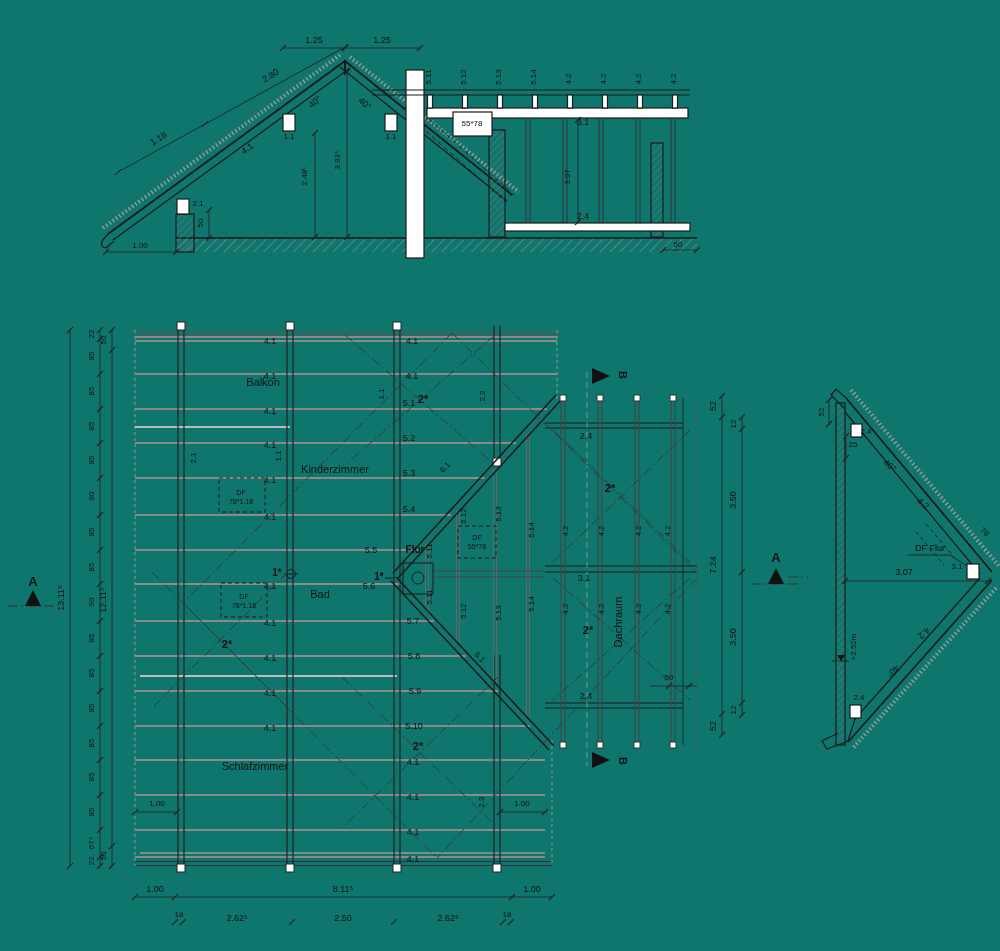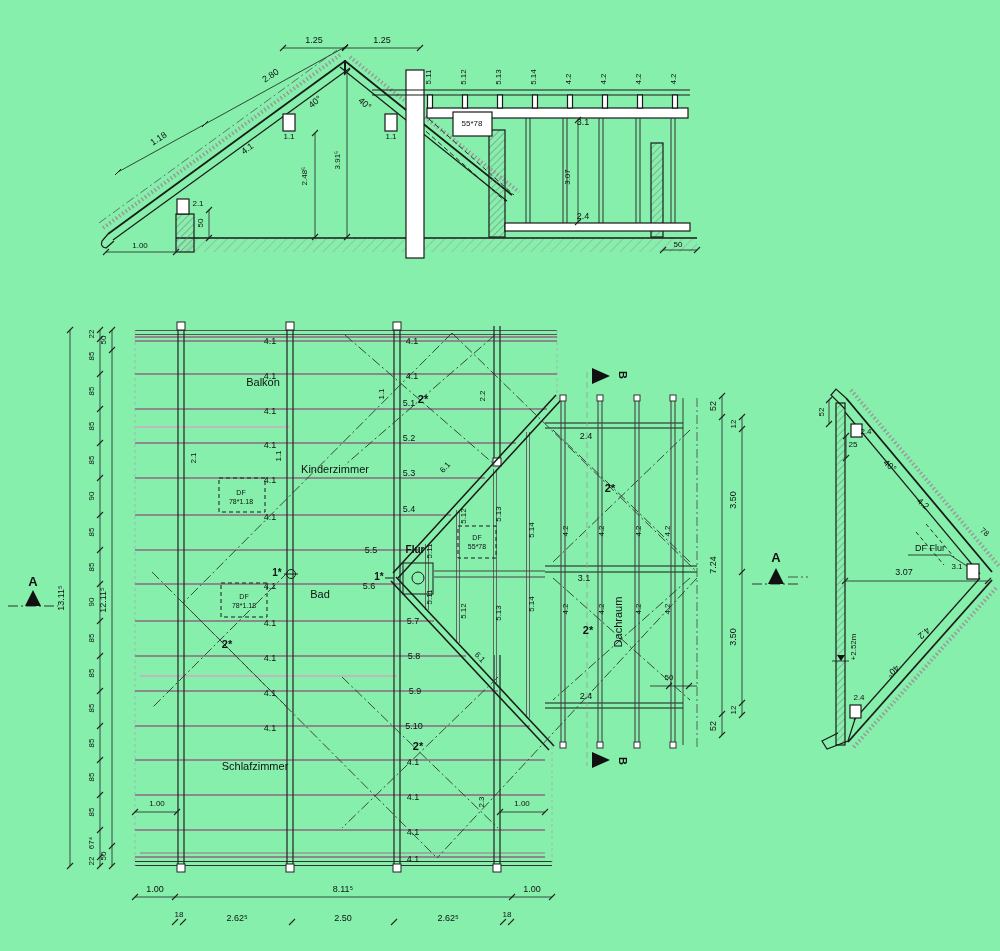--- a/index.html
+++ b/index.html
@@ -1,16 +1,16 @@
 <!DOCTYPE html>
 <html><head>
 <meta charset="utf-8">
 <style>
   html,body{margin:0;padding:0;background:#fff;}
-  #stage{width:1000px;height:951px;position:relative;background:#86efac;}
+  #stage{width:1000px;height:951px;position:relative;background:#0f766e;}
   svg{display:block;font-family:"Liberation Sans",sans-serif;}
   text{fill:#111;}
 </style>
 </head>
 <body>
 
 <div id="stage">
 <svg id="dwg" width="1000" height="951" viewBox="0 0 1000 951">
   <defs>
     <pattern id="hatch" width="5" height="5" patternUnits="userSpaceOnUse" patternTransform="rotate(45)">

